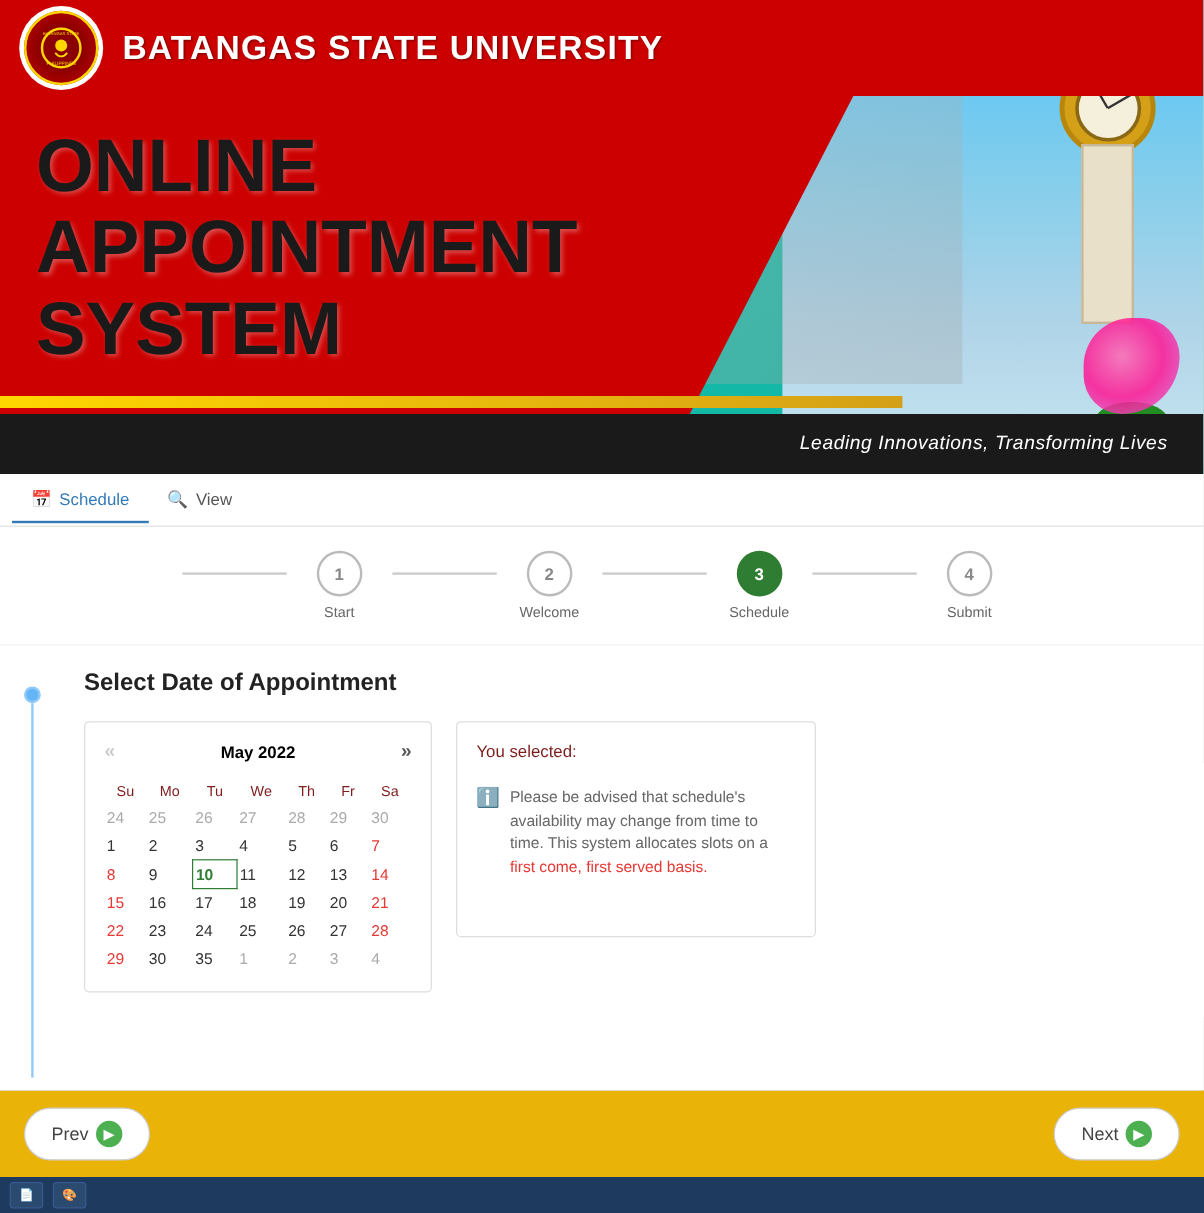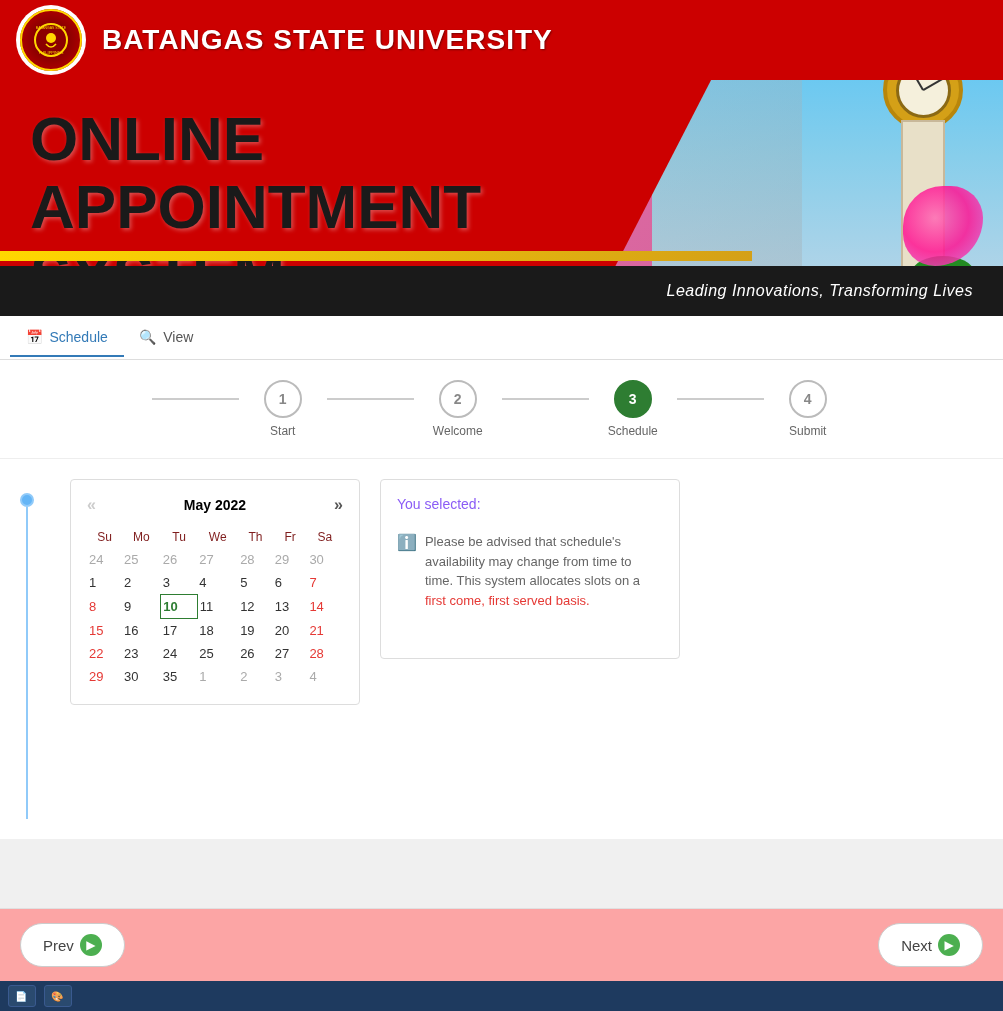--- a/index.html
+++ b/index.html
@@ -2,22 +2,22 @@
 <html><head>
   <meta charset="utf-8">
   <style>
     * { box-sizing: border-box; margin: 0; padding: 0; }
     body { font-family: Arial, sans-serif; background: #f0f0f0; width: 1003px; min-height: 1011px; overflow-x: hidden; }
 
     
     .header {
       position: relative;
       width: 100%;
-      height: 316px;
-      background: #ec4899;
+      height: 395px;
+      background: #14b8a6;
       overflow: hidden;
     }
     .header-top-bar {
       background: #cc0000;
       display: flex;
       align-items: center;
       padding: 8px 16px;
       height: 80px;
       position: relative;
       z-index: 2;
@@ -425,21 +425,21 @@
     .info-box {
       border: 1px solid #ddd;
       border-radius: 4px;
       padding: 16px;
       width: 300px;
       min-height: 180px;
       background: white;
     }
     .you-selected {
       font-size: 14px;
-      color: #8b5cf6;
+      color: #7f1d1d;
       margin-bottom: 0;
     }
     .info-notice {
       display: flex;
       gap: 8px;
       align-items: flex-start;
       margin-top: 20px;
     }
     .info-icon {
       color: #555;
@@ -451,21 +451,21 @@
       font-size: 13px;
       color: #666;
       line-height: 1.5;
     }
     .info-text .highlight {
       color: #e53935;
     }
 
     
     .bottom-nav {
-      background: #fca5a5;
+      background: #eab308;
       border-top: 1px solid #e0e0e0;
       display: flex;
       align-items: center;
       justify-content: space-between;
       padding: 14px 20px;
       position: fixed;
       bottom: 30px;
       left: 0;
       width: 1003px;
     }
@@ -628,20 +628,21 @@
   </div>
 </div>
 
 <div class="main-content">
   <div class="side-indicator">
     <div class="side-dot"></div>
     <div class="side-line"></div>
   </div>
 
   <div class="content-inner">
+    <h2 class="section-title">Select Date of Appointment</h2>
 
     <div class="calendar-info-row">
 
       <div class="calendar-box">
         <div class="calendar-header">
           <span class="cal-nav disabled">«</span>
           <span>May 2022</span>
           <span class="cal-nav">»</span>
         </div>
         <table class="calendar-grid">

